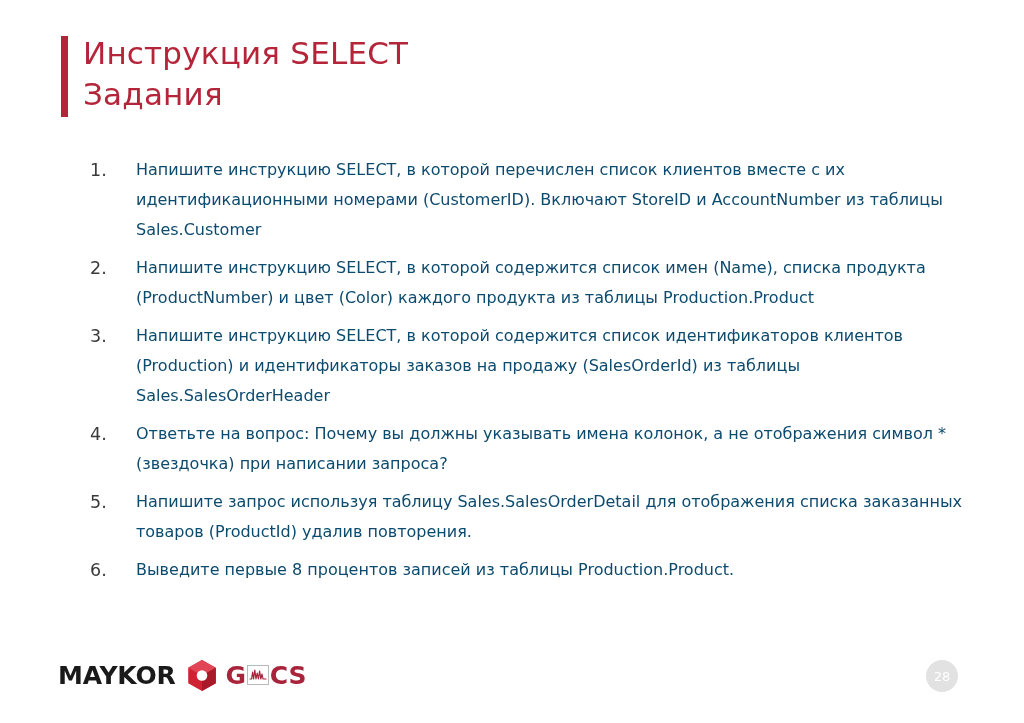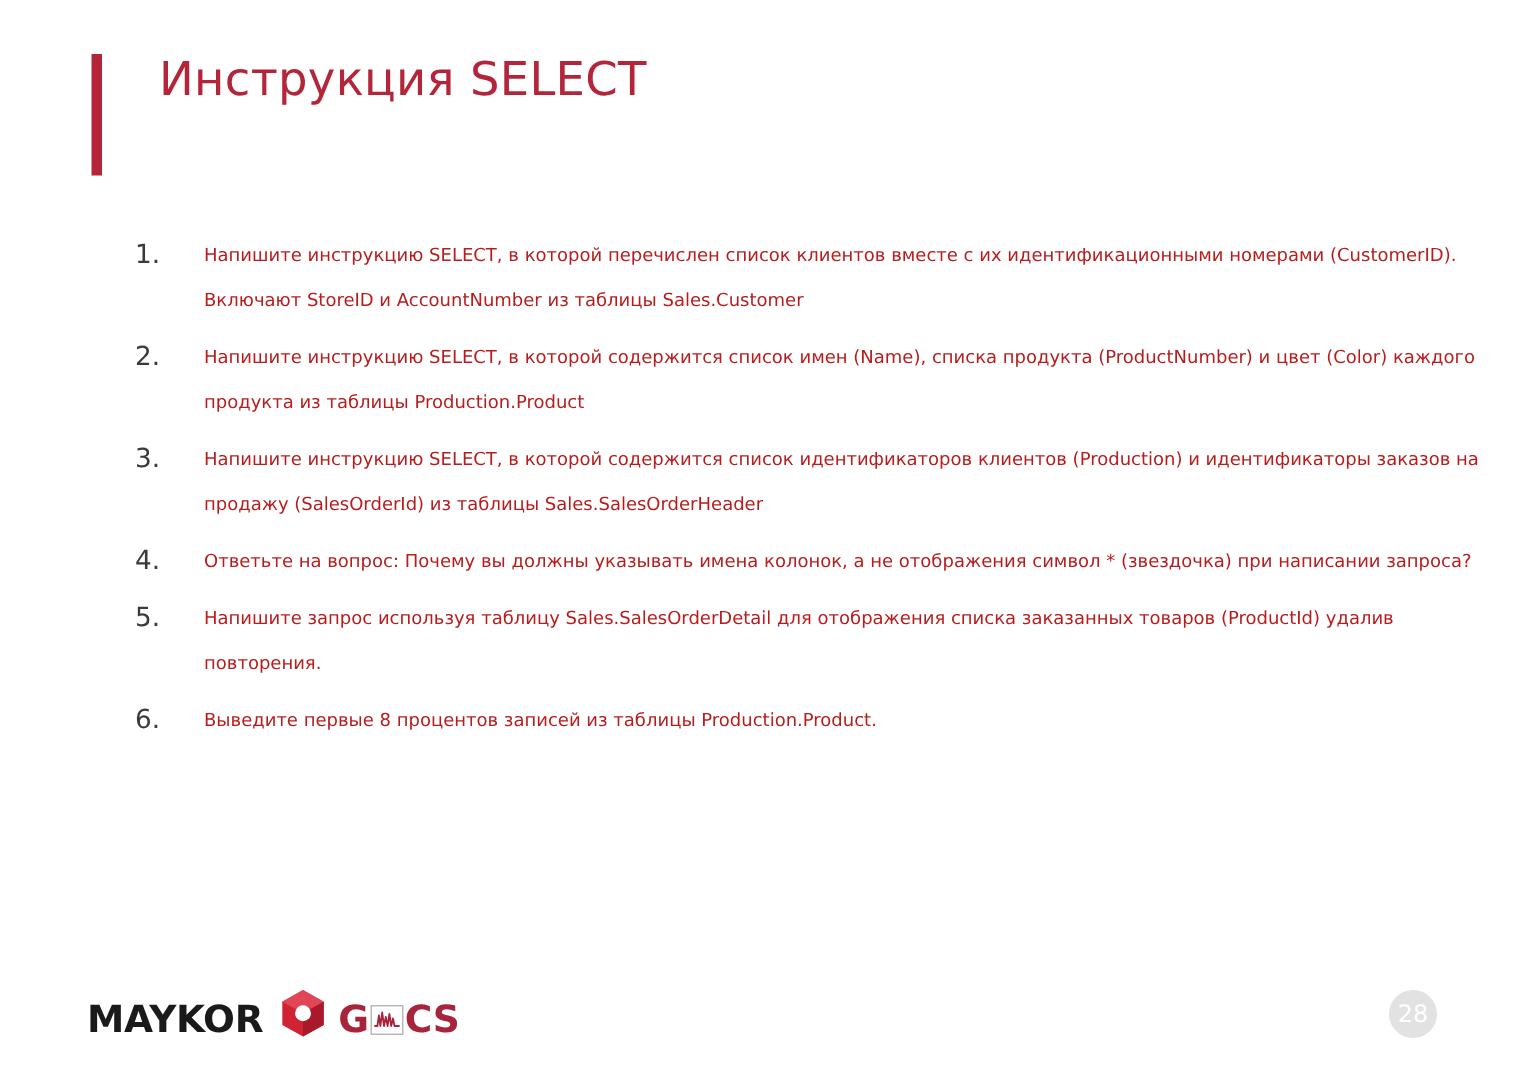--- a/index.html
+++ b/index.html
@@ -32,21 +32,21 @@
     align-items: flex-start;
   }
   .accent-bar {
     width: 7px;
     height: 81px;
     background: #b4253a;
     flex: 0 0 auto;
     margin-top: 3px;
   }
   .title-text {
-    margin-left: 38px;
+    margin-left: 15px;
     color: #b4253a;
     font-size: 31px;
     line-height: 41px;
     font-weight: 400;
     letter-spacing: 0.2px;
     white-space: nowrap;
   }
   .title-line-1,
   .title-line-2 {
     display: block;
@@ -68,33 +68,33 @@
     flex: 0 0 48px;
     color: #3a3a3a;
     font-size: 17.5px;
     line-height: 30px;
     text-align: left;
     padding-left: 2px;
     box-sizing: border-box;
   }
   .task-text {
     flex: 1 1 auto;
-    color: #b91c1c;
-    font-size: 12px;
+    color: #0c4a6e;
+    font-size: 16px;
     line-height: 30px;
     text-align: left;
   }
 
   
   .logo {
     position: absolute;
     left: 58px;
     top: 658px;
     display: flex;
-    align-items: flex-end;
+    align-items: center;
     height: 34px;
   }
   .logo-maykor {
     font-size: 25px;
     font-weight: 700;
     color: #1a1a1a;
     letter-spacing: -0.2px;
     line-height: 1;
   }
   .logo-hex {
@@ -131,36 +131,37 @@
   
   .page-badge {
     position: absolute;
     left: 926px;
     top: 660px;
     width: 32px;
     height: 32px;
     border-radius: 50%;
     background: #e2e2e2;
     color: #ffffff;
-    font-size: 16px;
+    font-size: 13px;
     display: flex;
     align-items: center;
     justify-content: center;
     line-height: 1;
   }
 </style>
 </head>
 <body>
 
 <div class="slide">
 
   <div class="title-area">
     <div class="accent-bar"></div>
     <div class="title-text">
       <span class="title-line-1">Инструкция SELECT</span>
+      <span class="title-line-2">Задания</span>
     </div>
   </div>
 
   <ol class="task-list" style="list-style:none;margin:0;padding:0;">
 
     <li class="task-item">
       <span class="task-number">1.</span>
       <span class="task-text">Напишите инструкцию SELECT, в которой перечислен список клиентов вместе с их идентификационными номерами (CustomerID). Включают StoreID и AccountNumber из таблицы Sales.Customer</span>
     </li>
 

